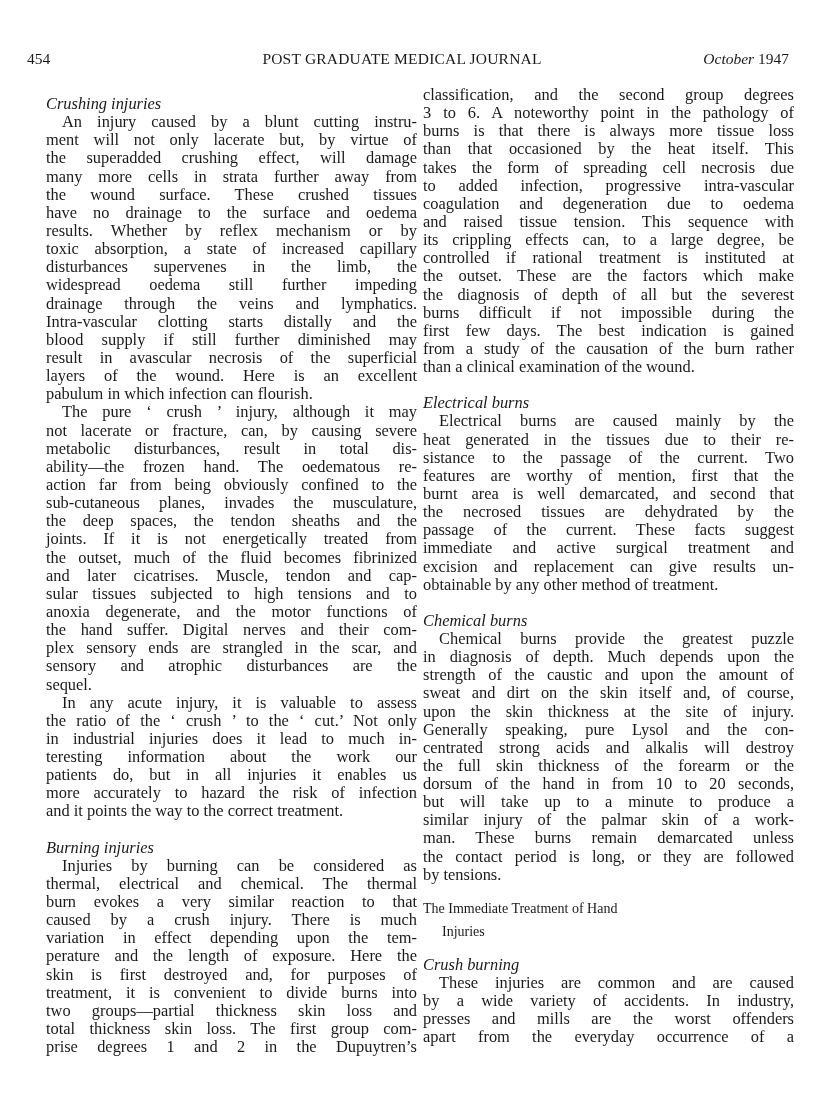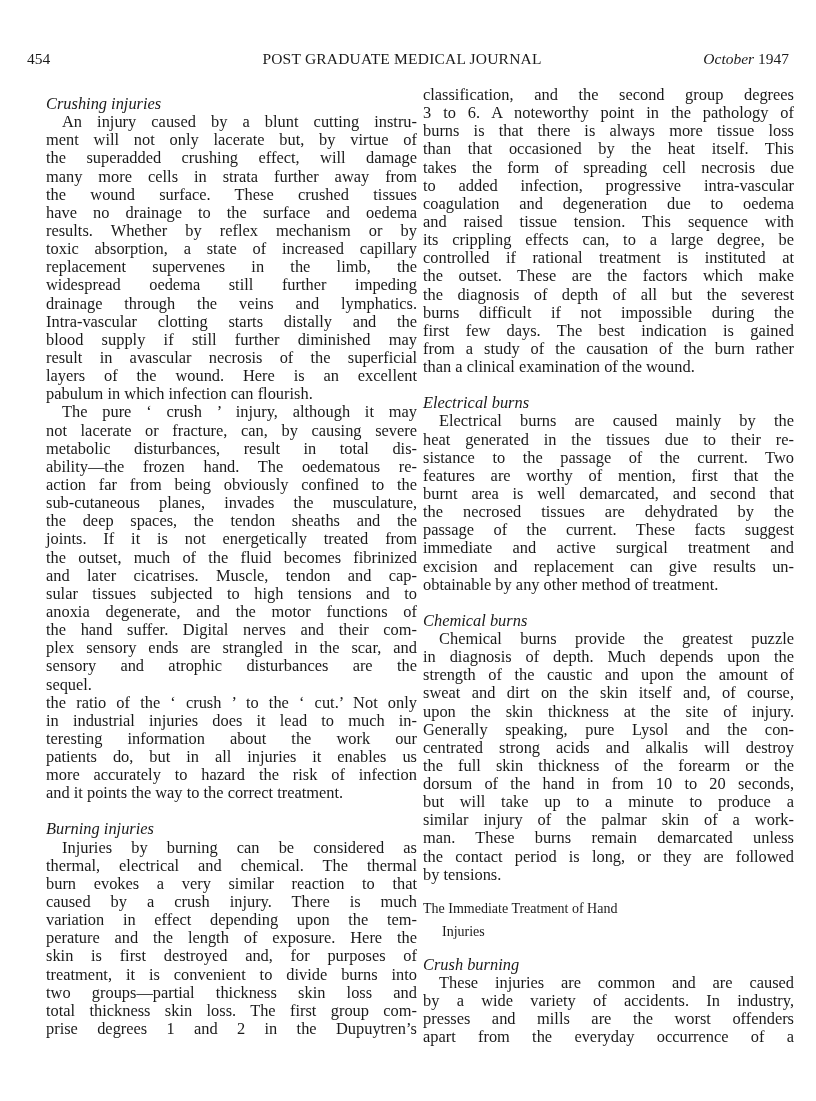--- a/index.html
+++ b/index.html
@@ -35,21 +35,21 @@
   <span class="subhead">Crushing injuries</span>
   <div>
       <span class="line indent">An injury caused by a blunt cutting instru-</span>
       <span class="line">ment will not only lacerate but, by virtue of</span>
       <span class="line">the superadded crushing effect, will damage</span>
       <span class="line">many more cells in strata further away from</span>
       <span class="line">the wound surface.  These crushed tissues</span>
       <span class="line">have no drainage to the surface and oedema</span>
       <span class="line">results.  Whether by reflex mechanism or by</span>
       <span class="line">toxic absorption, a state of increased capillary</span>
-      <span class="line">replacement supervenes in the limb, the</span>
+      <span class="line">disturbances supervenes in the limb, the</span>
       <span class="line">widespread oedema still further impeding</span>
       <span class="line">drainage through the veins and lymphatics.</span>
       <span class="line">Intra-vascular clotting starts distally and the</span>
       <span class="line">blood supply if still further diminished may</span>
       <span class="line">result in avascular necrosis of the superficial</span>
       <span class="line">layers of the wound.  Here is an excellent</span>
       <span class="line last">pabulum in which infection can flourish.</span>
     </div>
   <div>
       <span class="line indent">The pure ‘ crush ’ injury, although it may</span>
@@ -63,20 +63,21 @@
       <span class="line">the outset, much of the fluid becomes fibrinized</span>
       <span class="line">and later cicatrises.  Muscle, tendon and cap-</span>
       <span class="line">sular tissues subjected to high tensions and to</span>
       <span class="line">anoxia degenerate, and the motor functions of</span>
       <span class="line">the hand suffer.  Digital nerves and their com-</span>
       <span class="line">plex sensory ends are strangled in the scar, and</span>
       <span class="line">sensory and atrophic disturbances are the</span>
       <span class="line last">sequel.</span>
     </div>
   <div>
+      <span class="line indent">In any acute injury, it is valuable to assess</span>
       <span class="line">the ratio of the ‘ crush ’ to the ‘ cut.’  Not only</span>
       <span class="line">in industrial injuries does it lead to much in-</span>
       <span class="line">teresting information about the work our</span>
       <span class="line">patients do, but in all injuries it enables us</span>
       <span class="line">more accurately to hazard the risk of infection</span>
       <span class="line last">and it points the way to the correct treatment.</span>
     </div>
   <span class="gap"></span>
   <span class="subhead">Burning injuries</span>
   <div>

